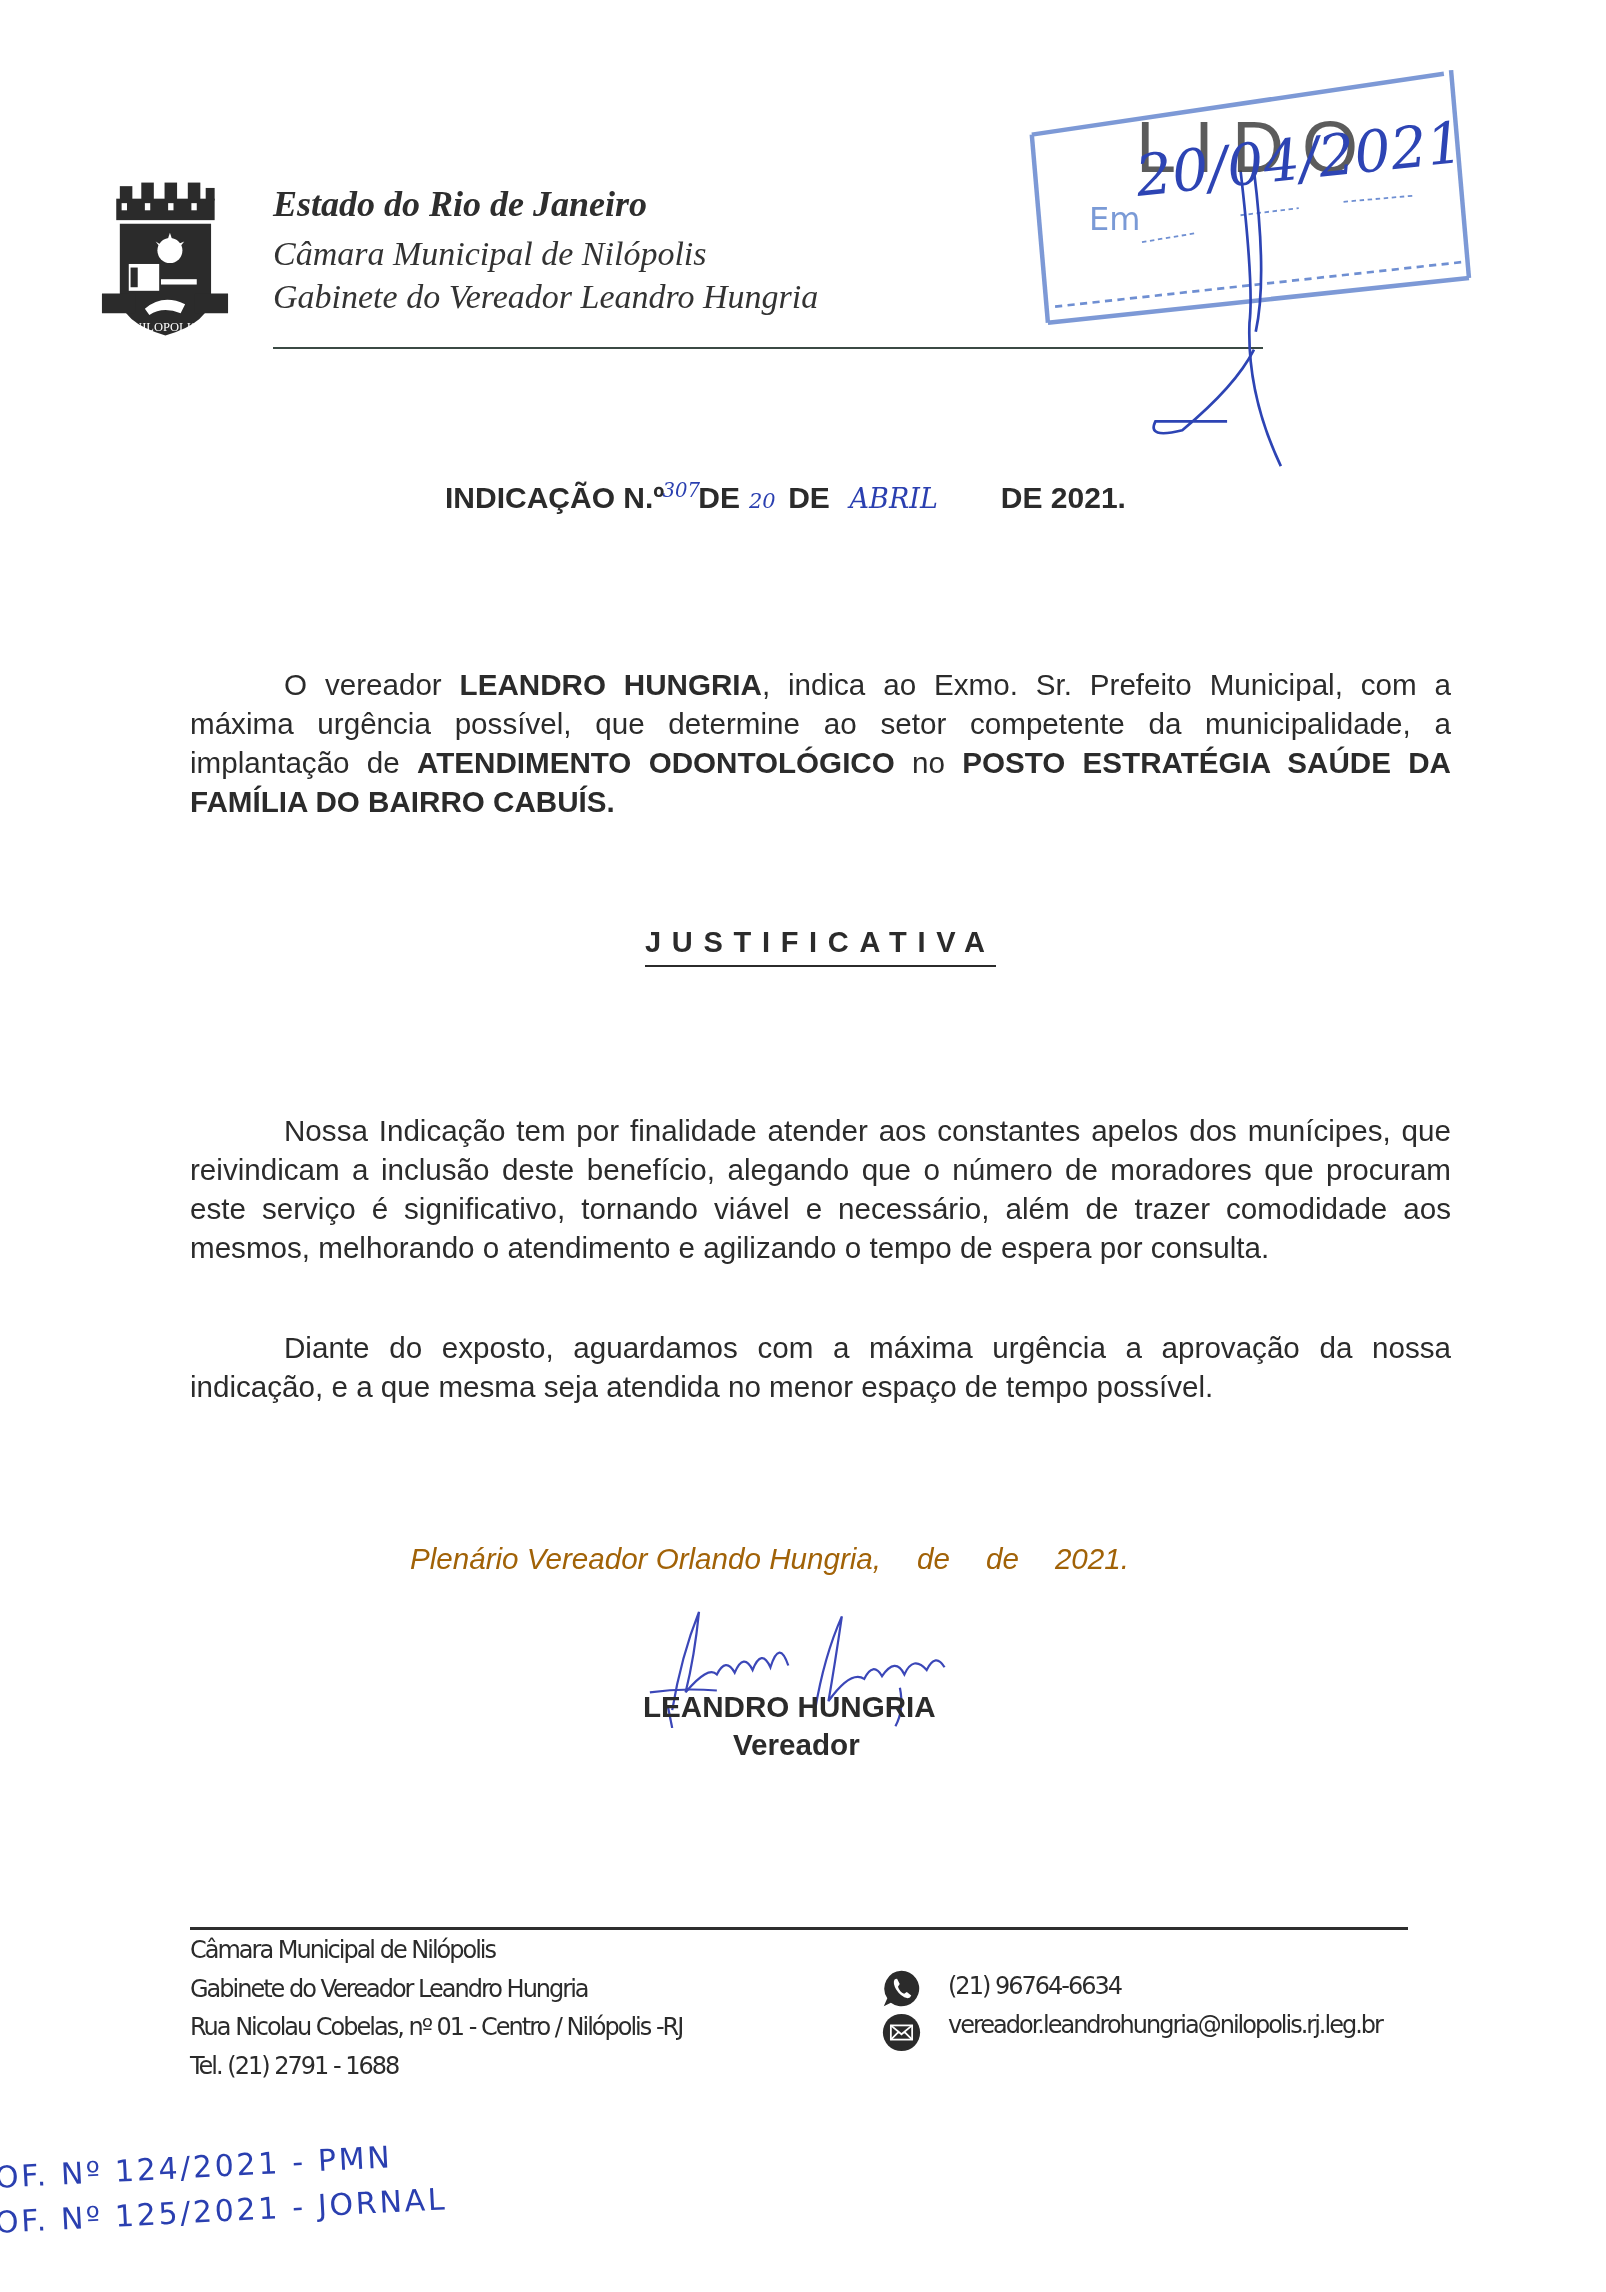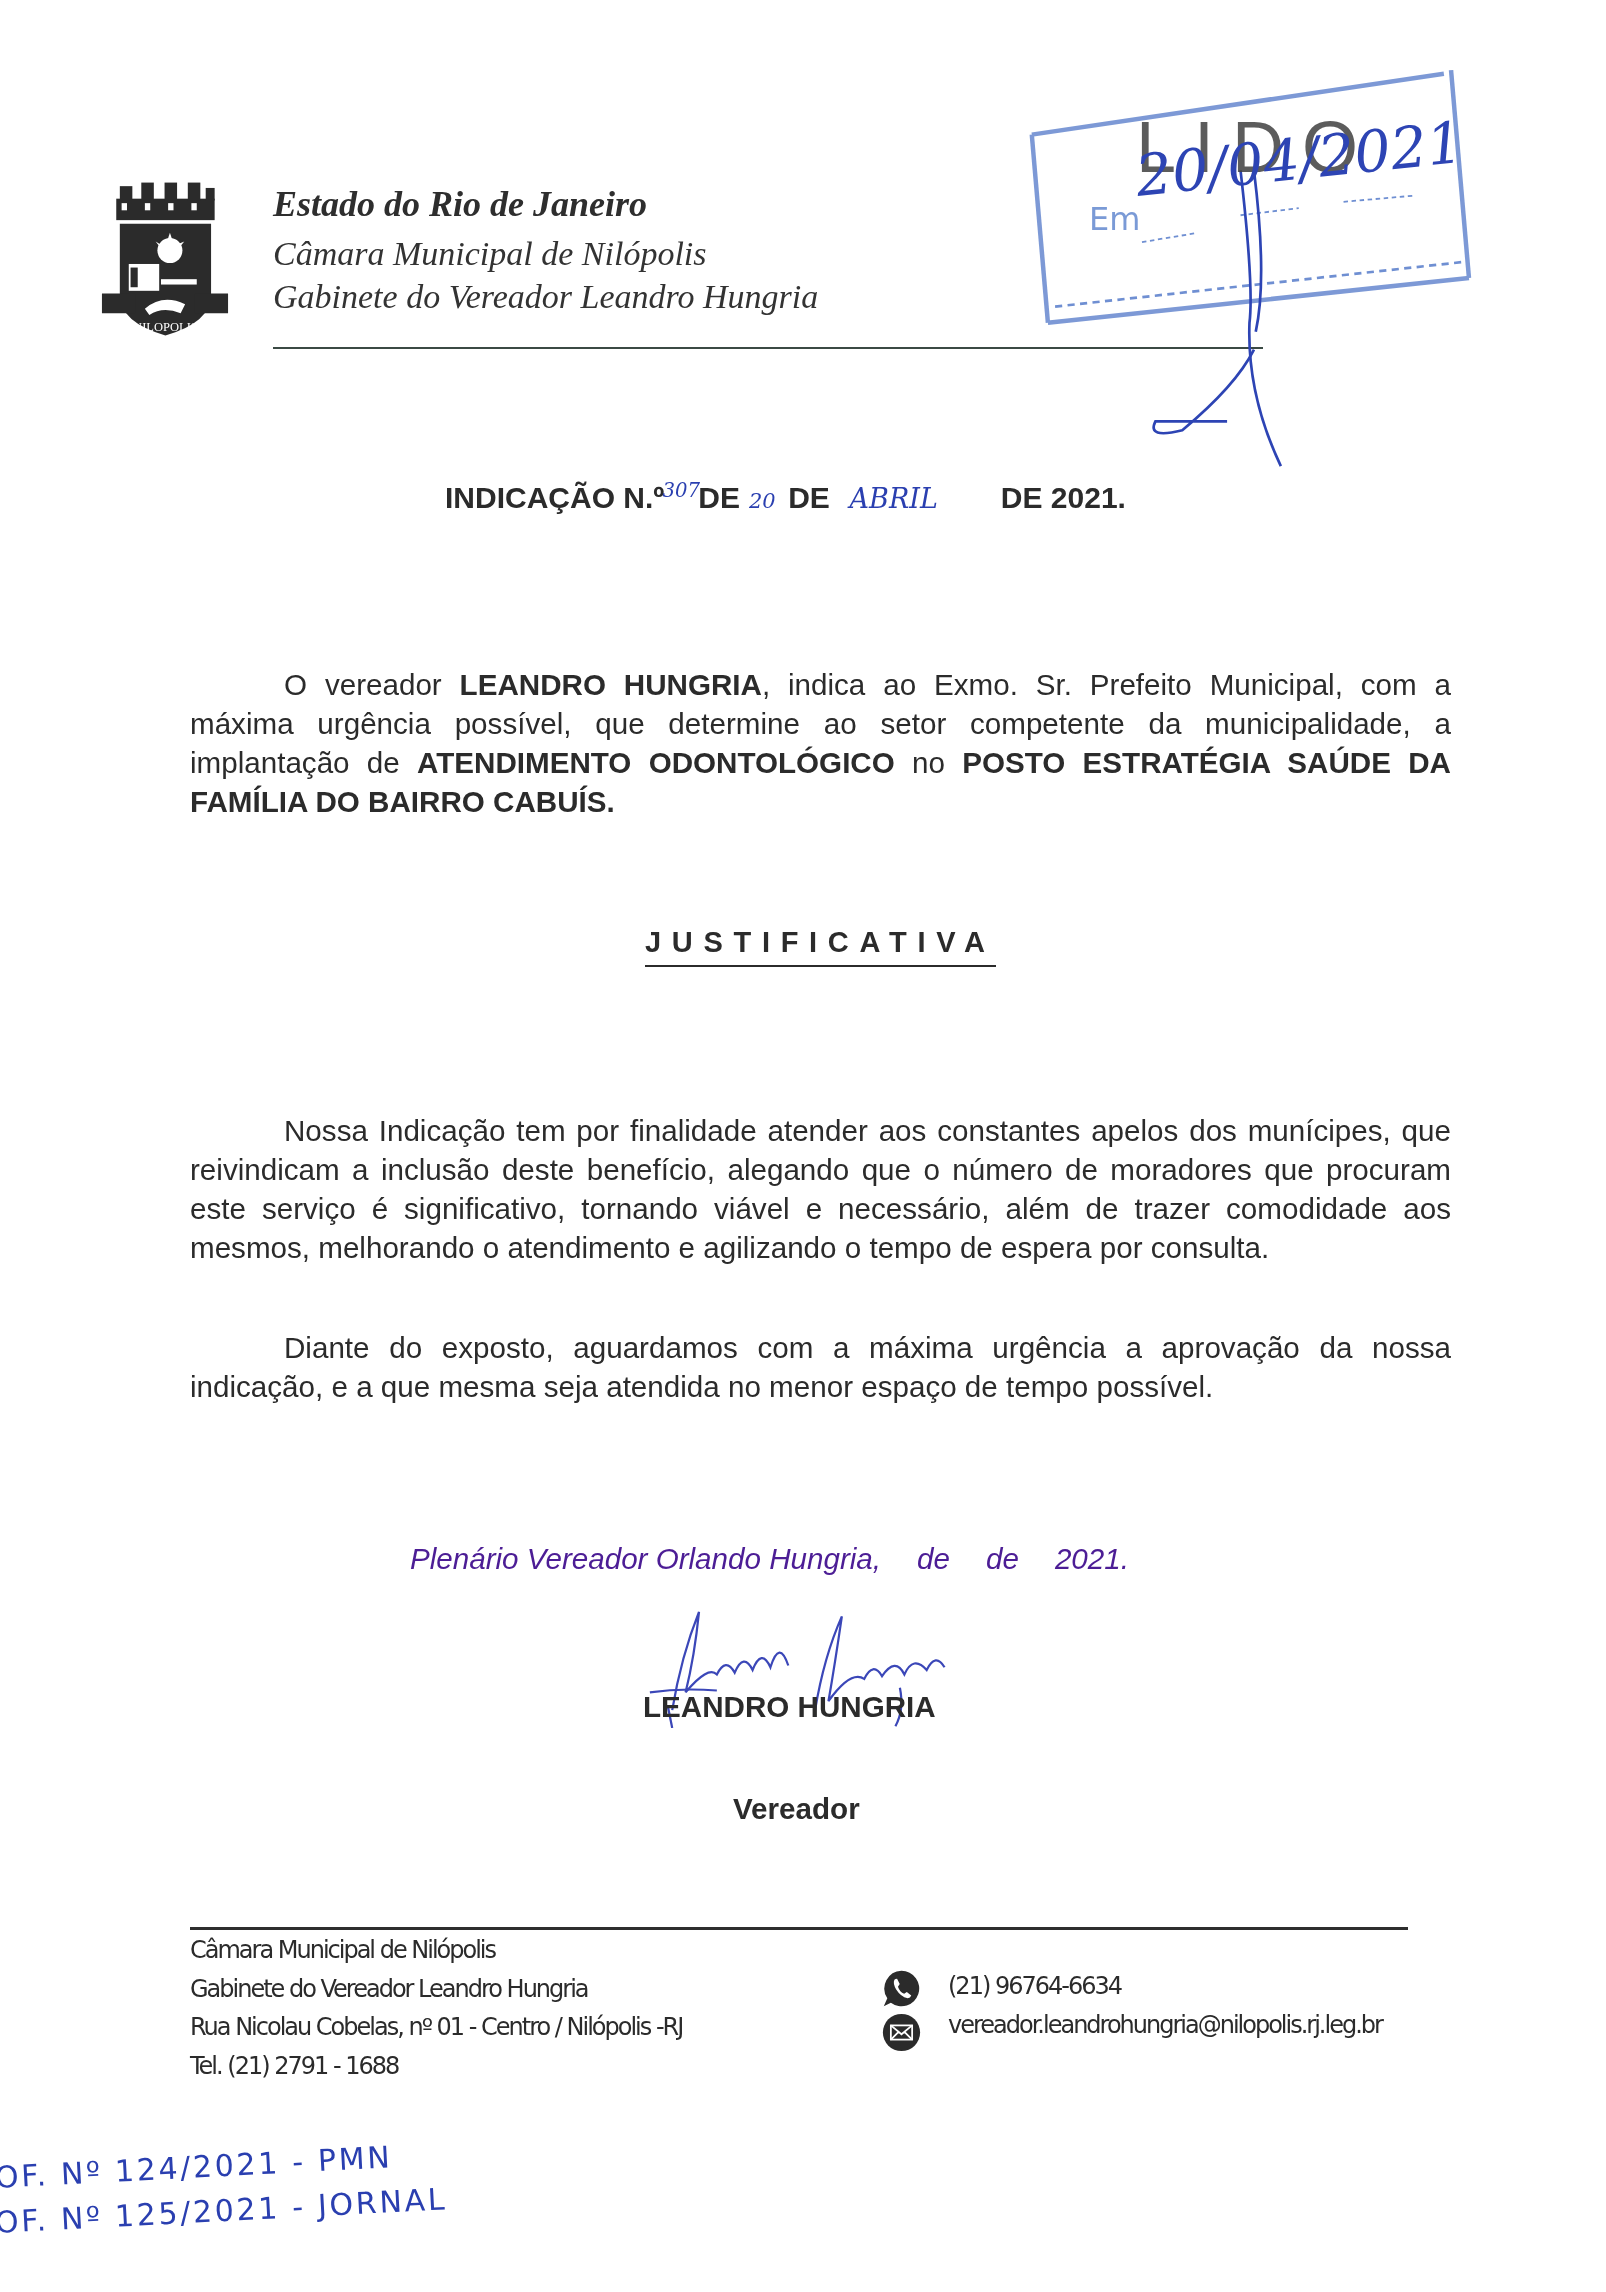--- a/index.html
+++ b/index.html
@@ -31,25 +31,25 @@
   .para1 { left: 190px; top: 665px; width: 1261px; }
   .indent { display: inline-block; width: 94px; }
   .b { font-weight: bold; }
 
   .justif { left: 645px; top: 926px; font-family: "Liberation Sans", sans-serif; font-weight: bold; font-size: 29px; letter-spacing: 10.7px; color: #2b2b2b; border-bottom: 2.7px solid #2b2b2b; padding-bottom: 6px; }
 
   .para2 { left: 190px; top: 1111px; width: 1261px; line-height: 39px; }
   .para3 { left: 190px; top: 1328px; width: 1261px; line-height: 39px; }
 
   
-  .plenario { left: 410px; top: 1542px; font-family: "Liberation Sans", sans-serif; font-style: italic; font-size: 29.6px; color: #4c1d95; white-space: nowrap; }
+  .plenario { left: 410px; top: 1542px; font-family: "Liberation Sans", sans-serif; font-style: italic; font-size: 29.6px; color: #a16207; white-space: nowrap; }
   .plenario .gap { display: inline-block; width: 36px; }
   .sig { left: 645px; top: 1603px; width: 358px; height: 125px; }
   .sig-name { left: 643px; top: 1690px; font-family: "Liberation Sans", sans-serif; font-weight: bold; font-size: 29.6px; color: #2b2b2b; white-space: nowrap; }
-  .sig-role { left: 733px; top: 1792px; font-family: "Liberation Sans", sans-serif; font-weight: bold; font-size: 29.6px; color: #2b2b2b; white-space: nowrap; }
+  .sig-role { left: 733px; top: 1728px; font-family: "Liberation Sans", sans-serif; font-weight: bold; font-size: 29.6px; color: #2b2b2b; white-space: nowrap; }
 
   
   .ftr-rule { left: 190px; top: 1927px; width: 1218px; height: 2.7px; background: #2e2e2e; }
   .ftr-text { font-family: "DejaVu Sans", sans-serif; font-size: 24px; letter-spacing: -2px; color: #2b2b2b; white-space: nowrap; }
   .ftr-l1 { left: 190px; top: 1936px; }
   .ftr-l2 { left: 190px; top: 1975px; }
   .ftr-l3 { left: 190px; top: 2013px; }
   .ftr-l4 { left: 190px; top: 2052px; }
   .wa-icon { left: 882px; top: 1969px; width: 39px; height: 39px; }
   .mail-icon { left: 882px; top: 2013px; width: 39px; height: 39px; }

